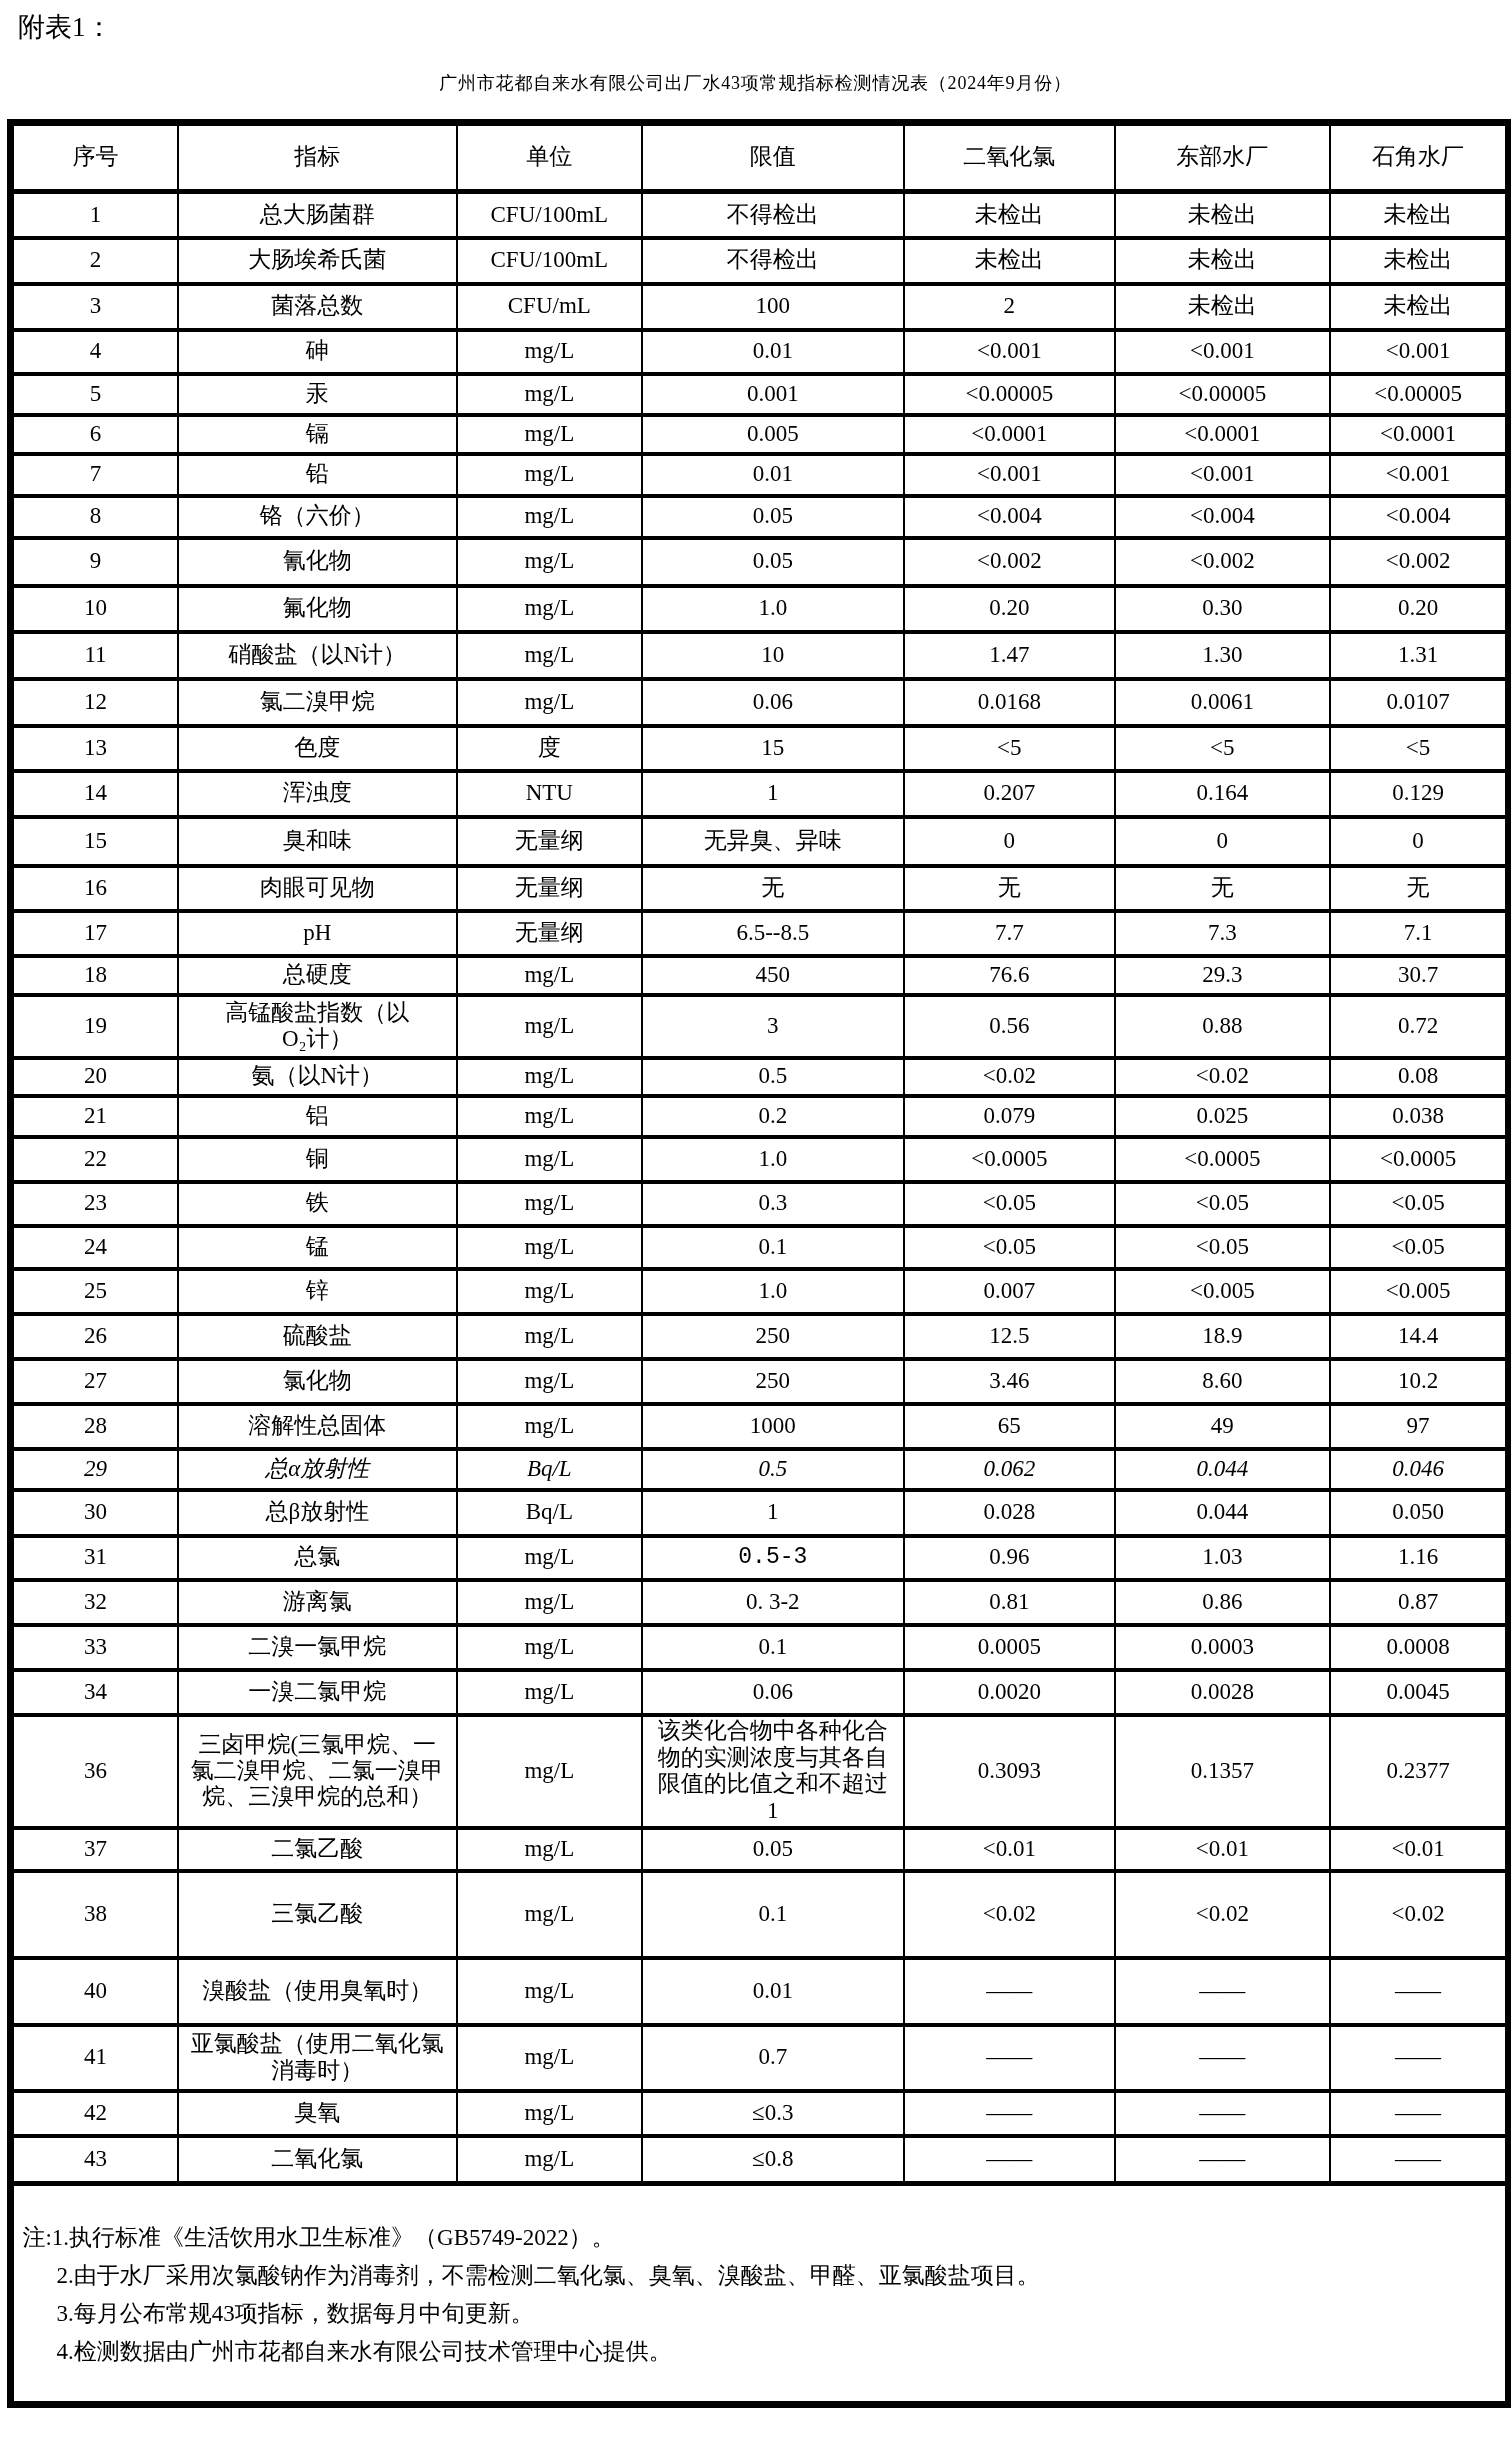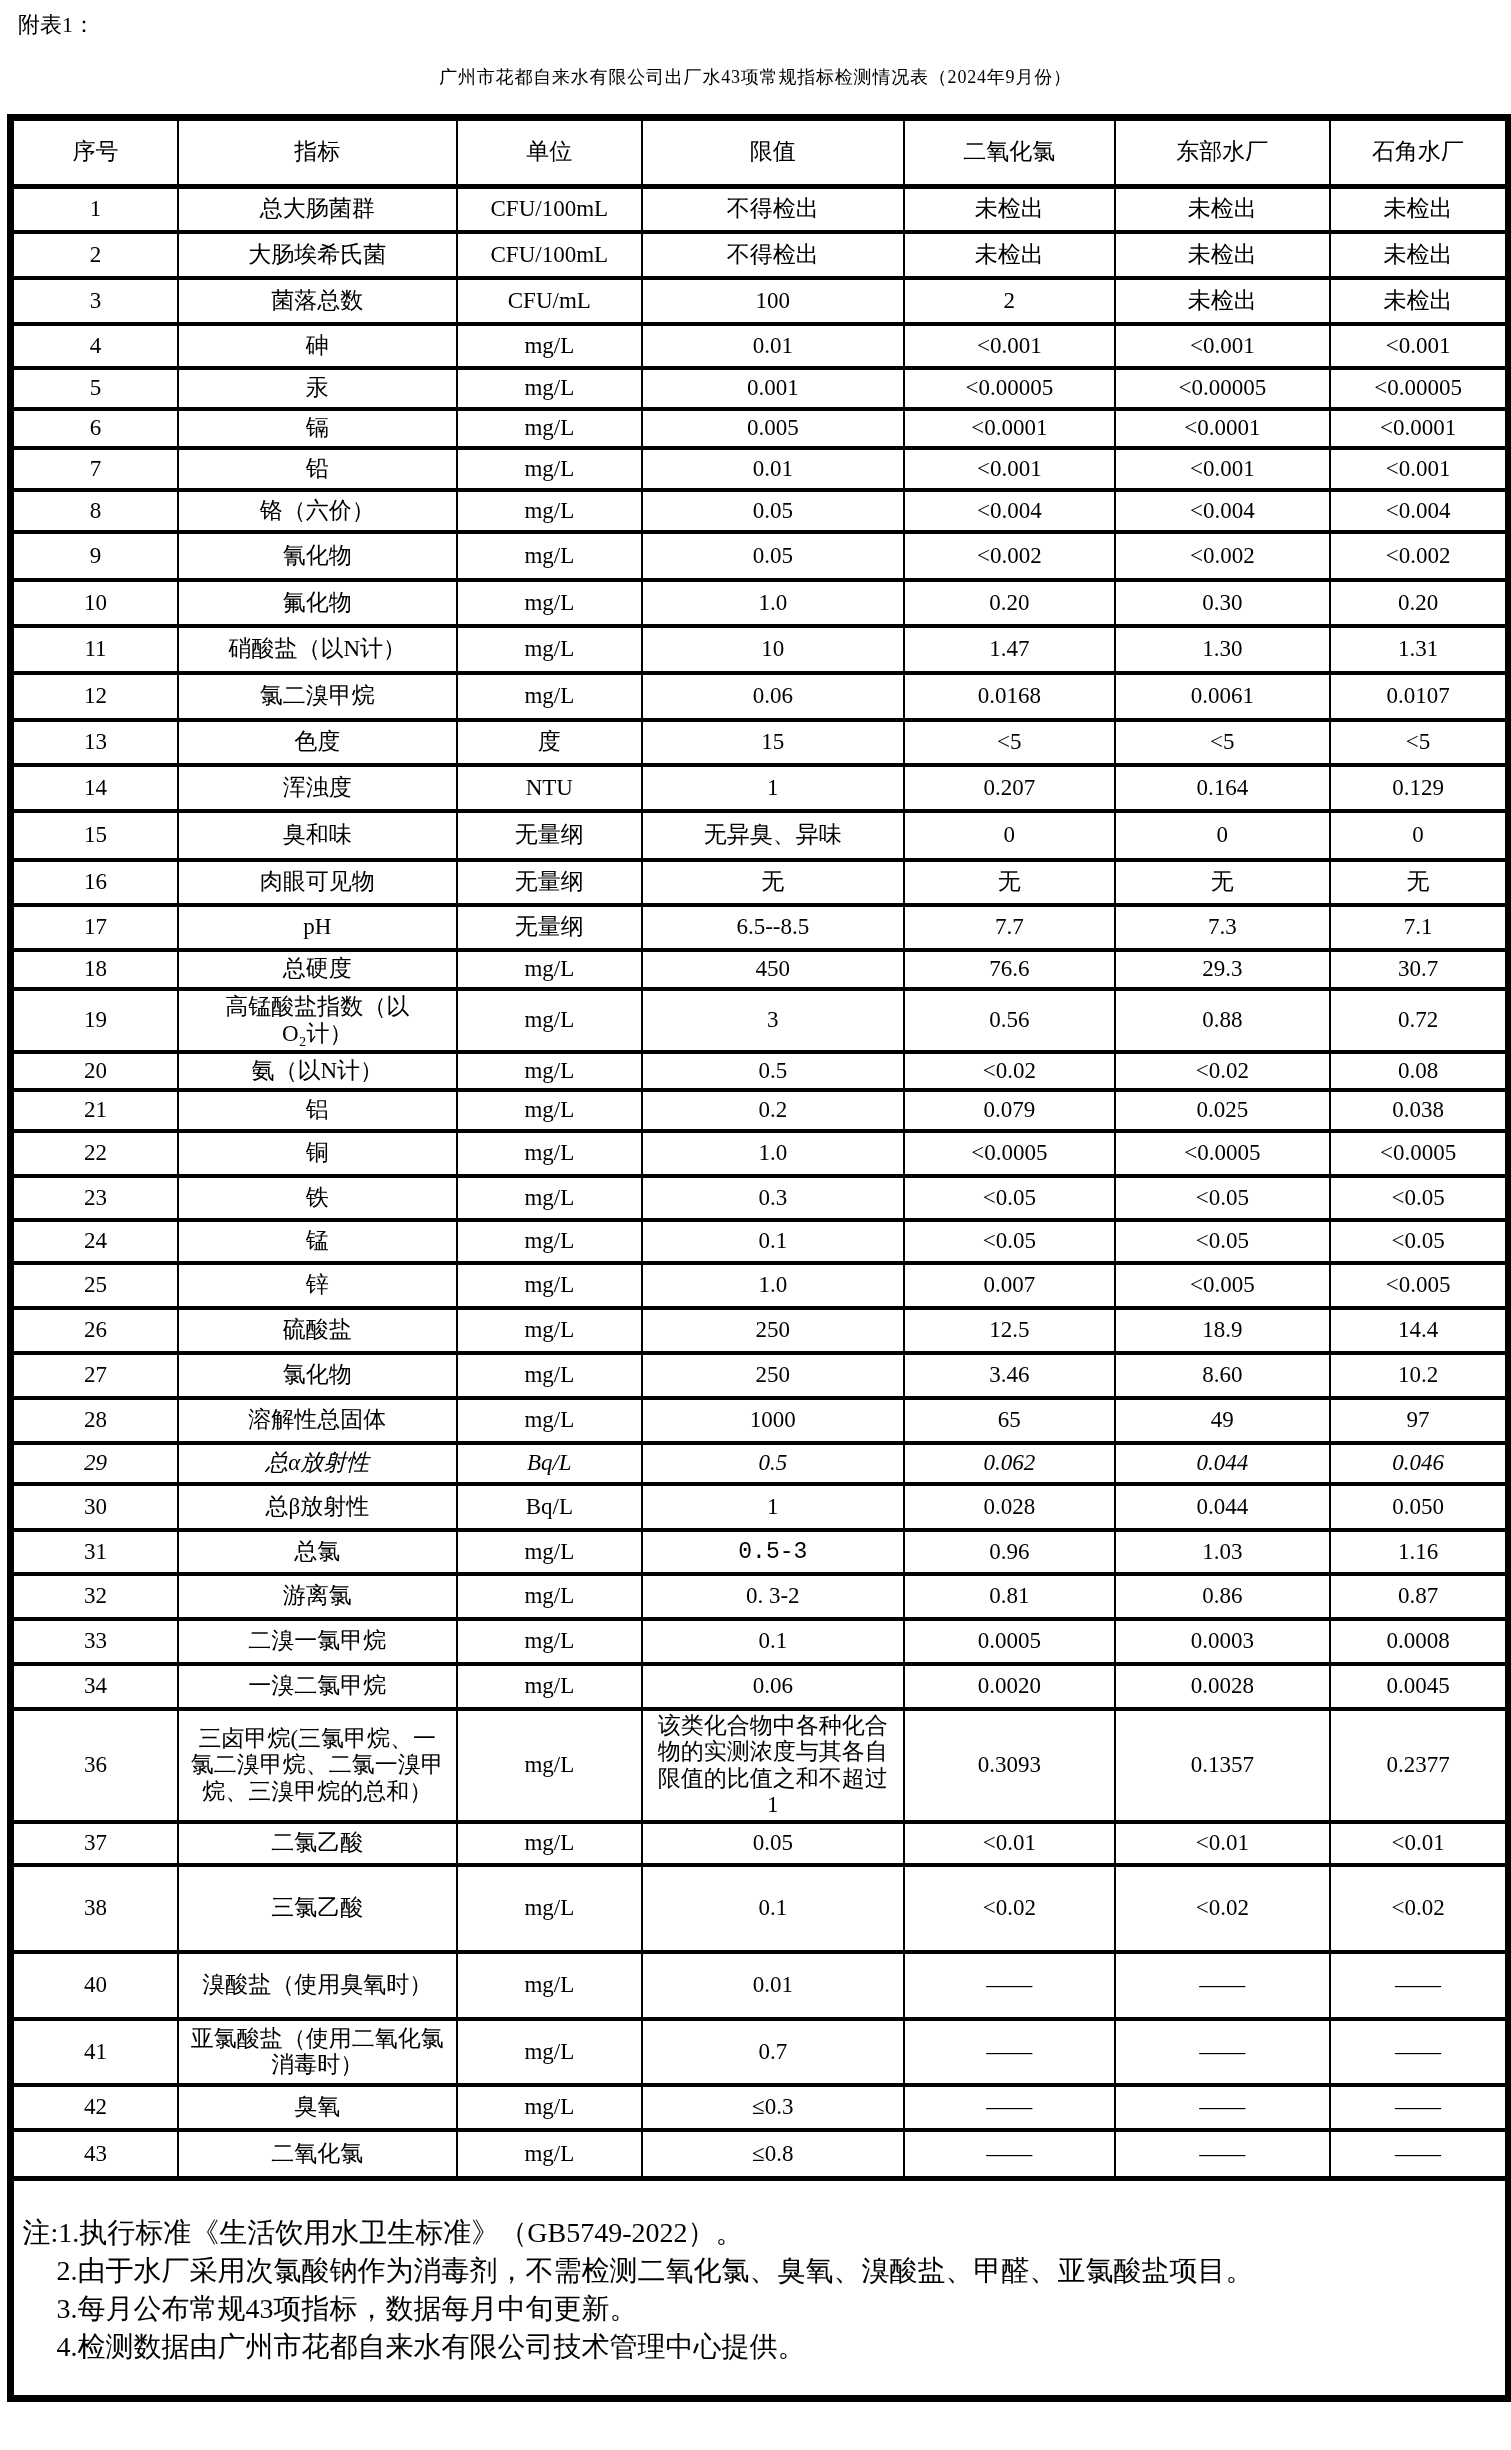--- a/index.html
+++ b/index.html
@@ -11,21 +11,21 @@
   }
   .page {
     position: relative;
     width: 1511px;
     height: 2450px;
     background: #ffffff;
     overflow: hidden;
   }
   .attach-label {
     padding: 13px 16px 0 18px;
-    font-size: 22px;
+    font-size: 27px;
     line-height: 1.1;
   }
   .doc-title {
     margin-top: 28px;
     text-align: center;
     font-size: 18px;
     letter-spacing: 0.8px;
   }
   table.data-table {
     border-collapse: collapse;
@@ -55,21 +55,21 @@
     font-weight: 600;
   }
   .notes-row td {
     border-top-width: 5.7px;
     text-align: left;
     vertical-align: top;
     padding: 6.5px 3.3px 3.3px 3.3px;
     height: 152px;
   }
   .note {
-    font-size: 28px;
+    font-size: 23px;
     line-height: 38px;
     height: 38px;
     padding-left: 4.9px;
     white-space: nowrap;
     overflow: hidden;
   }
   .note.indent { padding-left: 39px; }
 </style>
 </head>
 <body>

